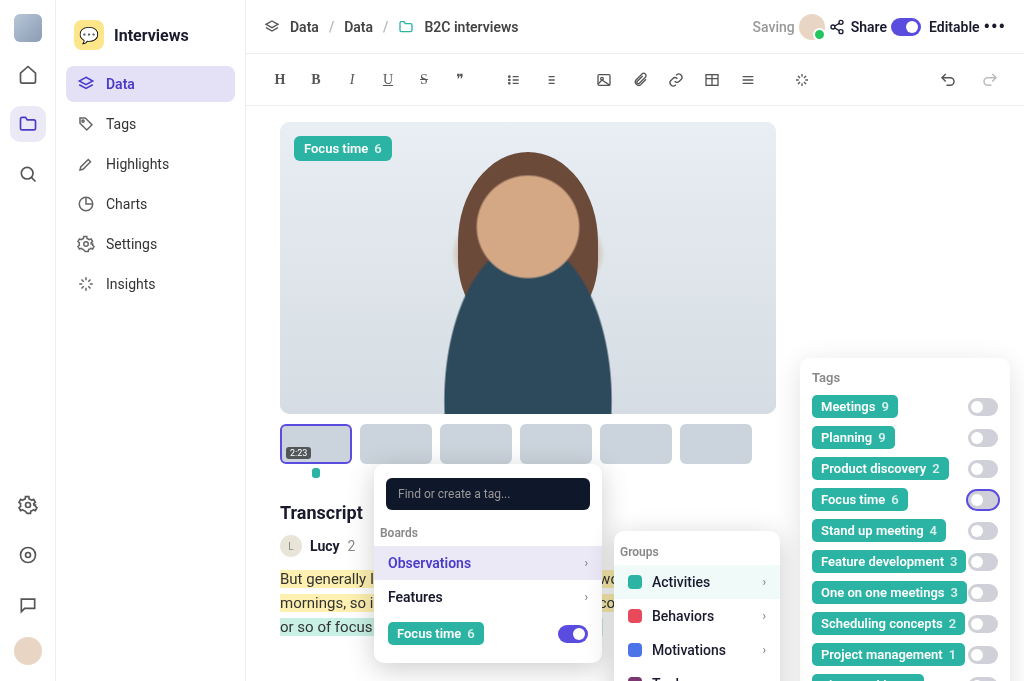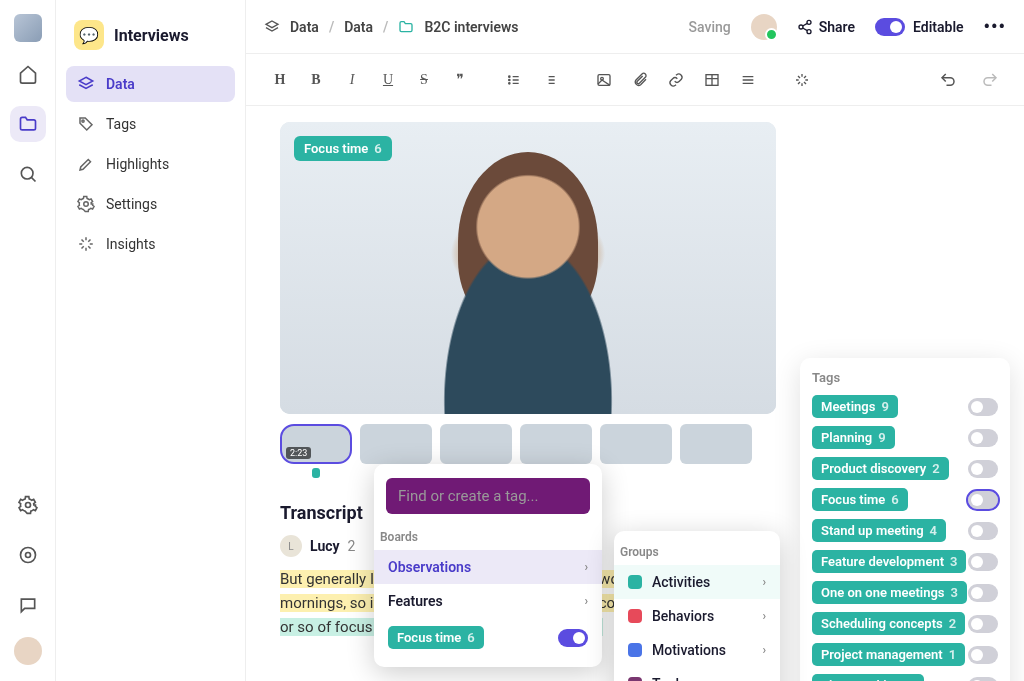--- a/index.html
+++ b/index.html
@@ -26,21 +26,21 @@
 .sidebar-item.active .si-icon { color: #4a3cc9; }
 
 
 .main { flex: 1; display: flex; flex-direction: column; position: relative; }
 
 .topbar { height: 54px; display: flex; align-items: center; padding: 0 18px; gap: 8px; border-bottom: 1px solid #eee; }
 .breadcrumb { display: flex; align-items: center; gap: 10px; color: #555; font-weight: 600; }
 .breadcrumb .sep { color: #bbb; }
 .breadcrumb .folder { color: #2bb3a3; }
 .bc-item { color: #444; }
-.top-right { margin-left: auto; display: flex; align-items: center; gap: 20px; text-align: right; }
+.top-right { margin-left: auto; display: flex; align-items: center; gap: 4px; text-align: right; }
 .saving { color: #999; font-weight: 500; }
 .user-dot { width: 26px; height: 26px; border-radius: 50%; background: #e8d5c4; position: relative; }
 .user-dot::after { content: ""; position: absolute; bottom: -1px; right: -1px; width: 9px; height: 9px; background: #22c55e; border: 2px solid #fff; border-radius: 50%; }
 .share { display: flex; align-items: center; gap: 6px; font-weight: 600; cursor: pointer; }
 .editable { display: flex; align-items: center; gap: 8px; font-weight: 600; }
 .toggle { width: 30px; height: 18px; background: #5b4ce0; border-radius: 10px; position: relative; }
 .toggle::after { content: ""; position: absolute; width: 12px; height: 12px; background: #fff; border-radius: 50%; top: 3px; right: 3px; }
 .dots { font-size: 18px; font-weight: 700; cursor: pointer; letter-spacing: 1px; }
 
 .toolbar { height: 52px; border-bottom: 1px solid #eee; display: flex; align-items: center; padding: 0 18px; gap: 4px; }
@@ -52,35 +52,35 @@
 .video { width: 496px; height: 292px; background: linear-gradient(#dfe6ec,#cbd4dc); border-radius: 10px; position: relative; overflow: hidden; }
 .video-bg { position: absolute; inset: 0; background: radial-gradient(ellipse at 50% 45%, #c9a98a 0%, #c9a98a 18%, transparent 22%), linear-gradient(#e8eef3,#d5dce3); }
 .video-person { position: absolute; bottom: 0; left: 50%; transform: translateX(-50%); width: 260px; height: 260px; background: radial-gradient(circle at 50% 28%, #d4a885 0 22%, transparent 23%), radial-gradient(ellipse at 50% 95%, #2d4a5c 0 45%, transparent 46%); border-radius: 50% 50% 0 0; }
 .video-hair { position: absolute; left: 50%; top: 30px; transform: translateX(-50%); width: 140px; height: 180px; background: #6b4a3a; border-radius: 50% 50% 40% 40%; }
 .video-tag { position: absolute; top: 14px; left: 14px; background: #2bb3a3; color: #fff; padding: 5px 10px; border-radius: 6px; font-size: 13px; font-weight: 600; display: flex; gap: 6px; }
 .video-tag .count { opacity: 0.8; }
 
 .thumbs { display: flex; gap: 8px; margin-top: 10px; width: 496px; }
 .thumb-wrap { display: flex; flex-direction: column; align-items: center; gap: 4px; }
 .thumb { width: 72px; height: 40px; background: #cbd4dc; border-radius: 6px; position: relative; border: 2px solid transparent; cursor: pointer; }
-.thumb.active { border-color: #5b4ce0; border-radius: 14px; }
+.thumb.active { border-color: #5b4ce0; }
 .thumb-time { position: absolute; bottom: 3px; left: 4px; background: rgba(0,0,0,0.6); color: #fff; font-size: 9px; padding: 1px 4px; border-radius: 3px; }
 .thumb-ind { width: 8px; height: 10px; background: #2bb3a3; border-radius: 3px; }
 
 .transcript-title { font-size: 18px; font-weight: 700; margin-top: 24px; }
 .transcript-user { display: flex; align-items: center; gap: 8px; margin-top: 12px; }
 .avatar-sm { width: 22px; height: 22px; border-radius: 50%; background: #e9e4d8; display: flex; align-items: center; justify-content: center; font-size: 10px; color: #888; }
 .transcript-name { font-weight: 700; }
 .transcript-text { margin-top: 10px; max-width: 496px; line-height: 1.6; font-size: 15px; color: #333; }
 .hl-yellow { background: #fdf0b0; }
 .hl-green { background: #c8f0e4; }
 
 
 .tag-popup { position: absolute; top: 358px; left: 128px; width: 228px; background: #fff; border-radius: 10px; box-shadow: 0 6px 28px rgba(0,0,0,0.2); padding: 10px 0; z-index: 20; }
-.tag-search { margin: 4px 12px 10px; padding: 9px 12px; background: #701a75; border-radius: 6px; color: #999; font-size: 15px; }
+.tag-search { margin: 4px 12px 10px; padding: 9px 12px; background: #0f172a; border-radius: 6px; color: #999; font-size: 12px; }
 .section-lbl { color: #888; font-size: 12px; font-weight: 600; padding: 6px 6px; }
 .list-row { display: flex; align-items: center; justify-content: space-between; padding: 9px 14px; cursor: pointer; font-weight: 600; }
 .list-row.active { background: #ece9f7; color: #4a3cc9; }
 .chev { color: #888; font-size: 12px; }
 .tag-chip-row { display: flex; align-items: center; justify-content: space-between; padding: 8px 14px; }
 .tag-chip { background: #2bb3a3; color: #fff; padding: 4px 9px; border-radius: 5px; font-size: 13px; font-weight: 600; display: inline-flex; gap: 6px; }
 .tag-chip .c { opacity: 0.8; }
 .mini-toggle { width: 30px; height: 18px; background: #5b4ce0; border-radius: 10px; position: relative; cursor: pointer; }
 .mini-toggle::after { content: ""; position: absolute; width: 12px; height: 12px; background: #fff; border-radius: 50%; top: 3px; right: 3px; }
 .mini-toggle.off { background: #d0d0d8; }
@@ -172,20 +172,29 @@
       <span class="si-icon">
           <svg width="18" height="18" viewBox="0 0 24 24" fill="none" stroke="currentColor" stroke-width="2">
             <path d="M4 20l4-1 10-10-3-3L5 16z"></path>
           </svg>
         </span>
       <span>Highlights</span>
     </div>
     <div class="sidebar-item">
       <span class="si-icon">
           <svg width="18" height="18" viewBox="0 0 24 24" fill="none" stroke="currentColor" stroke-width="2">
+            <circle cx="12" cy="12" r="9"></circle>
+            <path d="M12 3v9h9"></path>
+          </svg>
+        </span>
+      <span>Charts</span>
+    </div>
+    <div class="sidebar-item">
+      <span class="si-icon">
+          <svg width="18" height="18" viewBox="0 0 24 24" fill="none" stroke="currentColor" stroke-width="2">
             <circle cx="12" cy="12" r="3"></circle>
             <path d="M19 12a7 7 0 00-.2-1.7l2-1.5-2-3.5-2.4 1a7 7 0 00-3-1.7L13 2h-4l-.4 2.6a7 7 0 00-3 1.7l-2.4-1-2 3.5 2 1.5A7 7 0 003 12c0 .6 0 1.1.2 1.7l-2 1.5 2 3.5 2.4-1a7 7 0 003 1.7L11 22h4l.4-2.6a7 7 0 003-1.7l2.4 1 2-3.5-2-1.5c.1-.6.2-1.1.2-1.7z"></path>
           </svg>
         </span>
       <span>Settings</span>
     </div>
     <div class="sidebar-item">
       <span class="si-icon">
           <svg width="18" height="18" viewBox="0 0 24 24" fill="none" stroke="currentColor" stroke-width="2">
             <path d="M12 3v4M12 17v4M3 12h4M17 12h4M6 6l3 3M15 15l3 3M18 6l-3 3M9 15l-3 3"></path>

